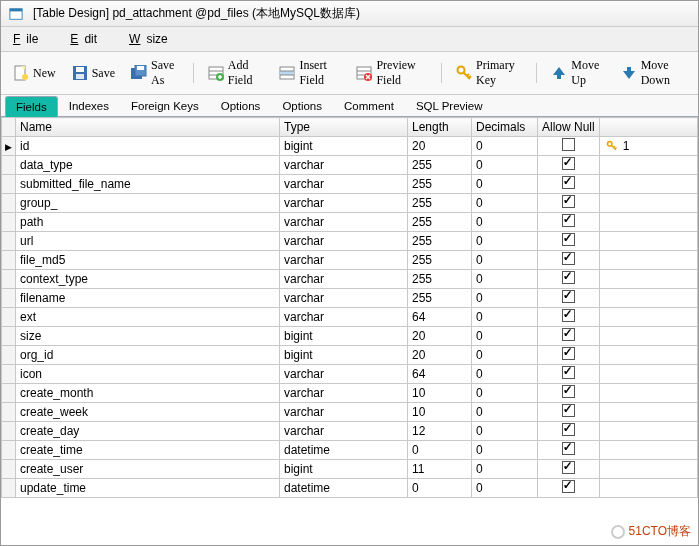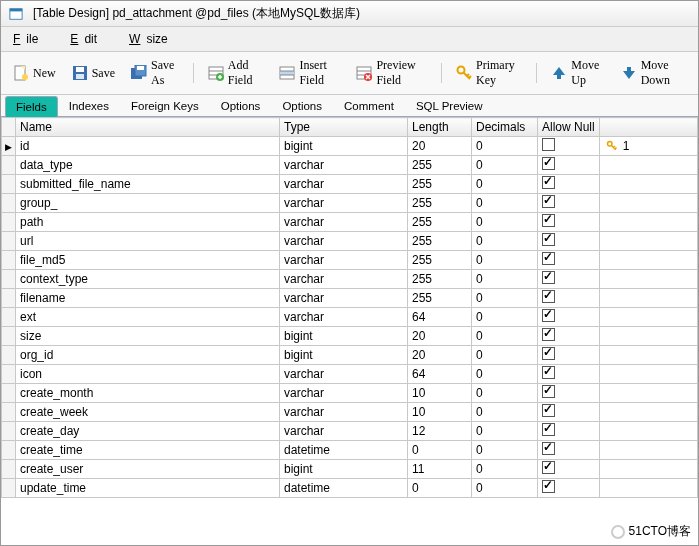--- a/index.html
+++ b/index.html
@@ -94,35 +94,35 @@
   }
   th {
     background: linear-gradient(#fdfdfd,#e9e9e9);
     font-weight: normal;
   }
   .row-select { width: 14px; background: #f4f4f4; text-align:center; padding:0; }
   .col-name { width: 264px; }
   .col-type { width: 128px; }
   .col-len { width: 64px; }
   .col-dec { width: 66px; }
-  .col-null { width: 52px; text-align:left; }
+  .col-null { width: 52px; text-align:center; }
   .col-key { }
   .pk-cell { display:flex; align-items:center; gap:3px; }
   .chk { display:inline-block; width:13px; height:13px; border:1px solid #555; background:#fff; position:relative; }
   .chk.checked::after {
     content:'✓'; position:absolute; top:-3px; left:0px; font-size:12px; font-weight:bold;
   }
   .sel-row .row-select::before {
     content:'▶'; font-size:9px; color:#000;
   }
   .watermark {
     position: absolute;
     right: 8px;
     bottom: 6px;
-    color: #000000;
+    color: #c2410c;
     font-size: 12px;
     display:flex; align-items:center; gap:4px;
     pointer-events:none;
   }
   .watermark .logo {
     width:14px; height:14px; border:2px solid #ccc; border-radius:50%;
     display:inline-block; position:relative;
   }
 </style>
 </head>

